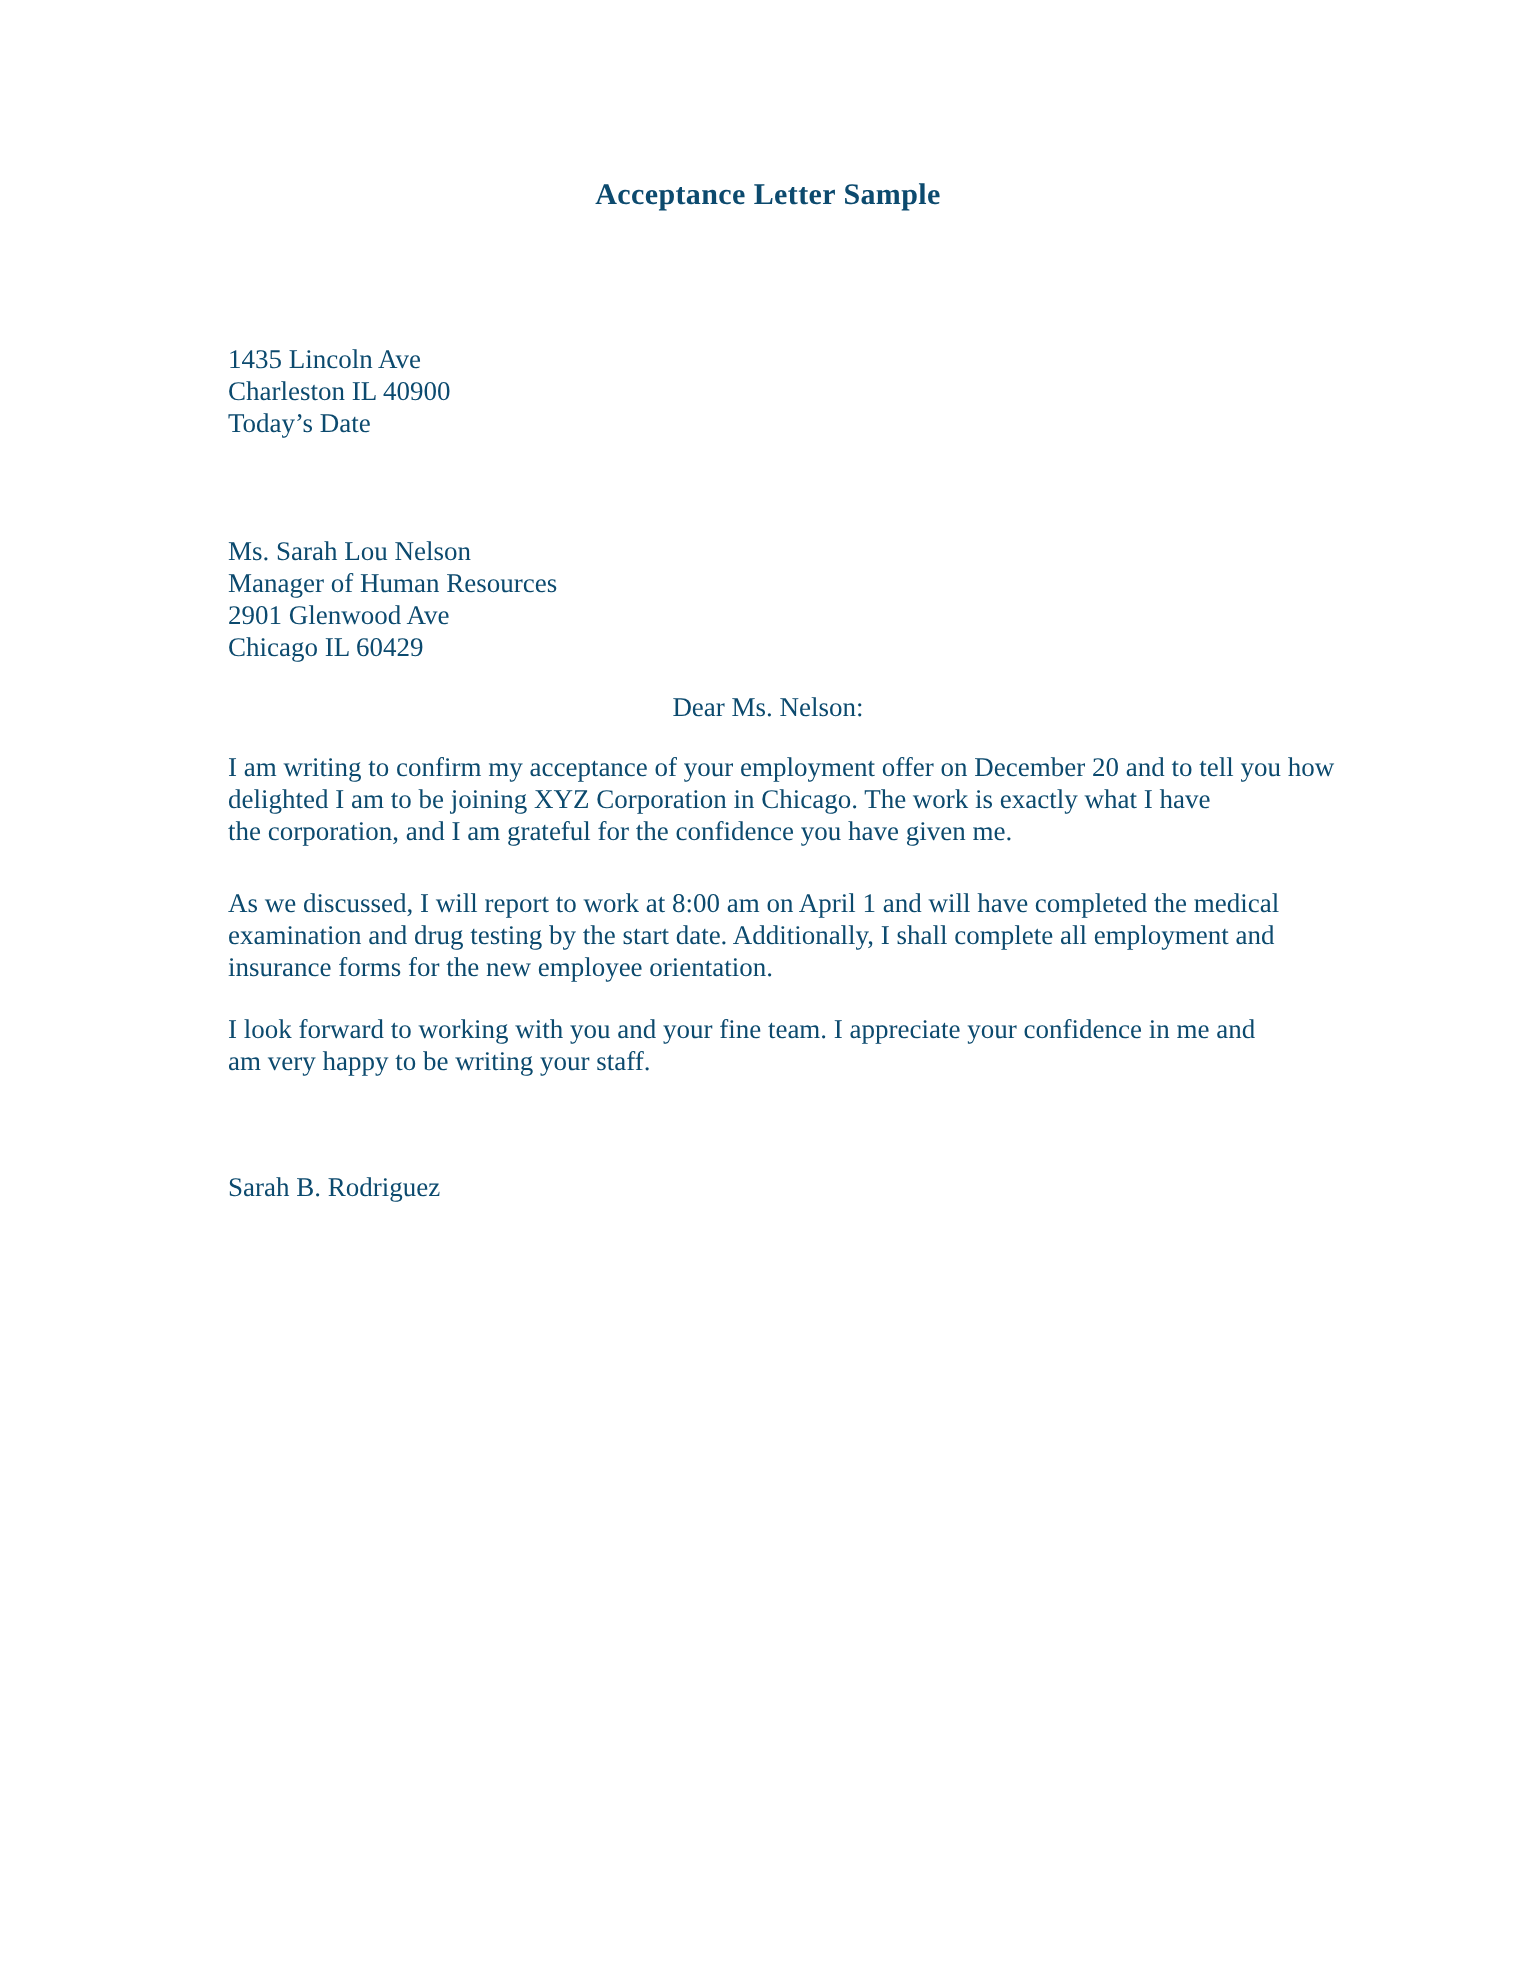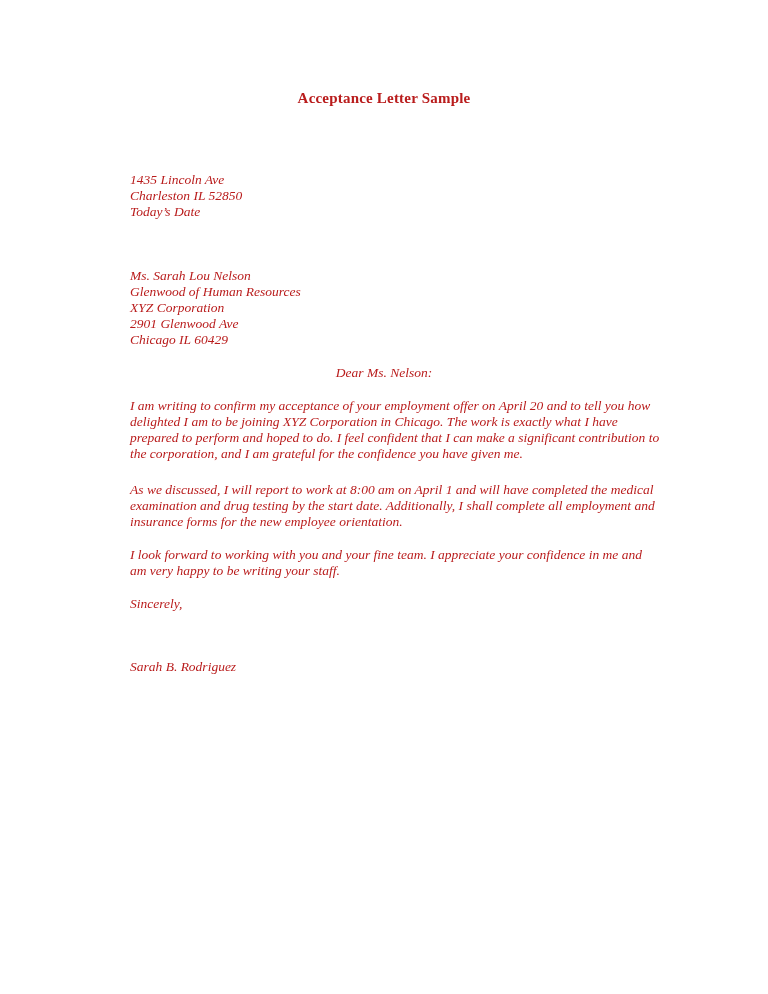--- a/index.html
+++ b/index.html
@@ -6,84 +6,81 @@
     margin: 0;
     padding: 0;
     background: #ffffff;
   }
   .page {
     position: relative;
     width: 768px;
     height: 804px;
     box-sizing: border-box;
     background: #ffffff;
-    color: #b91c1c;
+    color: #0c4a6e;
     font-family: "Liberation Serif", "DejaVu Serif", serif;
     font-size: 13.5px;
     line-height: 16px;
     padding: 90px 113px 0 113px;
     overflow: hidden;
   }
   .title {
     margin: 0;
     text-align: center;
     font-size: 15px;
     font-weight: 700;
     line-height: 16px;
     letter-spacing: 0.2px;
   }
-  .block { margin: 17px; font-style: italic; }
+  .block { margin: 1px; }
   .sender    { margin-top: 66px; }
   .recipient { margin-top: 48px; }
   .salutation{ margin-top: 14px; text-align: center; }
   .para-1    { margin-top: 14px; }
   .para-2    { margin-top: 20px; }
   .para-3    { margin-top: 15px; }
   .closing   { margin-top: 15px; }
   .signature { margin-top: 47px; }
   .line { white-space: nowrap; }
 </style>
 </head>
 <body>
 
 <div class="page">
 
   <h1 class="title">Acceptance Letter Sample</h1>
 
   <div class="block sender">
     <div class="line">1435 Lincoln Ave</div>
-    <div class="line">Charleston IL 52850</div>
+    <div class="line">Charleston IL 40900</div>
     <div class="line">Today’s Date</div>
   </div>
 
   <div class="block recipient">
     <div class="line">Ms. Sarah Lou Nelson</div>
-    <div class="line">Glenwood of Human Resources</div>
-    <div class="line">XYZ Corporation</div>
+    <div class="line">Manager of Human Resources</div>
     <div class="line">2901 Glenwood Ave</div>
     <div class="line">Chicago IL 60429</div>
   </div>
 
   <p class="block salutation">Dear Ms. Nelson:</p>
 
   <div class="block para-1">
-    <div class="line">I am writing to confirm my acceptance of your employment offer on April 20 and to tell you how</div>
+    <div class="line">I am writing to confirm my acceptance of your employment offer on December 20 and to tell you how</div>
     <div class="line">delighted I am to be joining XYZ Corporation in Chicago. The work is exactly what I have</div>
-    <div class="line">prepared to perform and hoped to do. I feel confident that I can make a significant contribution to</div>
     <div class="line">the corporation, and I am grateful for the confidence you have given me.</div>
   </div>
 
   <div class="block para-2">
     <div class="line">As we discussed, I will report to work at 8:00 am on April 1 and will have completed the medical</div>
     <div class="line">examination and drug testing by the start date. Additionally, I shall complete all employment and</div>
     <div class="line">insurance forms for the new employee orientation.</div>
   </div>
 
   <div class="block para-3">
     <div class="line">I look forward to working with you and your fine team. I appreciate your confidence in me and</div>
     <div class="line">am very happy to be writing your staff.</div>
   </div>
 
-  <p class="block closing">Sincerely,</p>
 
   <p class="block signature">Sarah B. Rodriguez</p>
 
 </div>
 
 </body></html>

